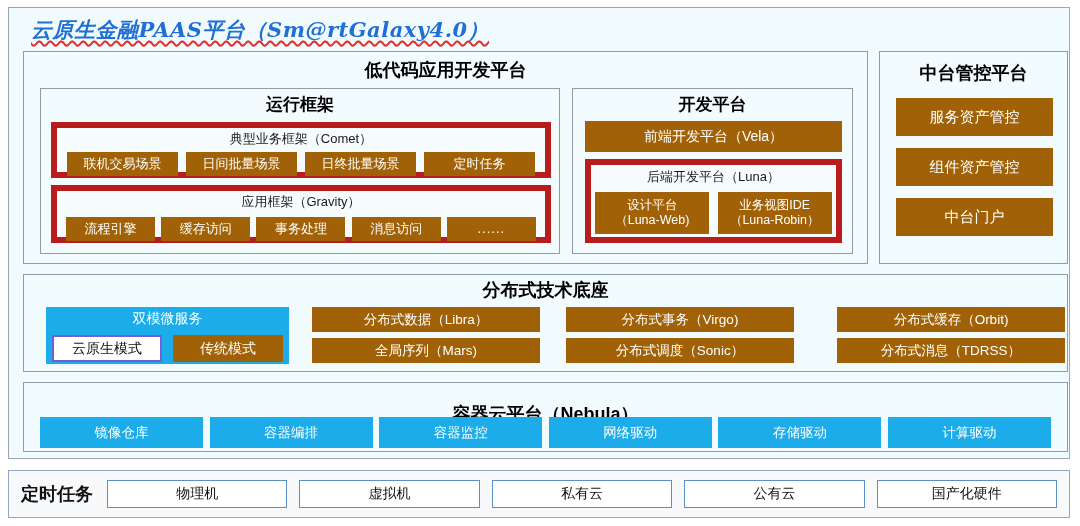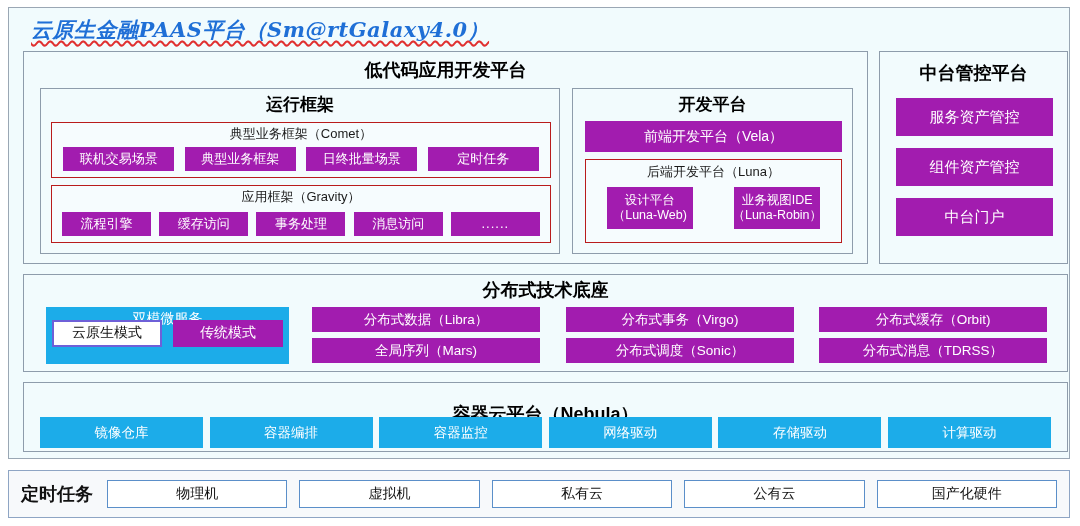--- a/index.html
+++ b/index.html
@@ -85,21 +85,21 @@
     height: 166px;
   }
   #runtime-panel > .panel-heading,
   #devplat-panel > .panel-heading {
     margin-top: 7px;
     font-size: 17px;
   }
 
   .subframe {
     box-sizing: border-box;
-    border: 1px solid #b91c1c;
+    border: 6px solid #b91c1c;
     background: #f6fcfe;
     position: absolute;
   }
   .subframe-title {
     text-align: center;
     font-size: 13px;
     color: #1a1a1a;
     margin-top: 4px;
     line-height: 1.15;
     white-space: nowrap;
@@ -116,21 +116,21 @@
     justify-content: space-around;
     align-items: center;
     padding: 0 6px;
     box-sizing: border-box;
   }
   #comet-frame .chip-row   { top: 24px; }
   #gravity-frame .chip-row { top: 26px; }
 
   
   .chip {
-    background: #a21caf;
+    background: #a16207;
     color: #ffffff;
     font-size: 13px;
     text-align: center;
     line-height: 1.15;
     padding: 4px 6px;
     box-sizing: border-box;
     white-space: nowrap;
     display: flex;
     align-items: center;
     justify-content: center;
@@ -157,21 +157,21 @@
   }
   #luna-frame .subframe-title { margin-top: 5px; font-size: 13px; }
   #luna-chip-row {
     position: absolute;
     top: 27px;
     left: 0; right: 0;
     display: flex;
     justify-content: space-around;
   }
   .chip.two-line {
-    width: 86px;
+    width: 114px;
     height: 42px;
     flex-direction: column;
     font-size: 12.5px;
     line-height: 1.2;
     padding: 2px;
   }
 
   
   #midplat-panel {
     left: 870px;
@@ -213,26 +213,25 @@
     background: #1cace9;
   }
   #dualmode-title {
     text-align: center;
     color: #ffffff;
     font-size: 14px;
     padding-top: 3px;
   }
   #dualmode-inner {
     position: absolute;
-    top: 13px;
+    top: 28px;
     left: 6px;
     right: 6px;
     display: flex;
     justify-content: space-between;
-    font-family: Liberation Serif, serif;
   }
   .chip.white-chip {
     background: #ffffff;
     color: #111111;
     border: 2px solid #6e60d8;
     width: 110px;
     height: 27px;
     font-size: 14px;
   }
   #dualmode-inner .chip.blue-chip {
@@ -248,21 +247,21 @@
     flex-direction: column;
     gap: 6px;
   }
   .dist-col .chip {
     width: 228px;
     height: 25px;
     font-size: 13.5px;
   }
   #dist-col-1 { left: 288px; }
   #dist-col-2 { left: 542px; }
-  #dist-col-3 { left: 795px; }
+  #dist-col-3 { left: 813px; }
 
   
   #container-panel {
     left: 14px;
     top: 374px;
     width: 1045px;
     height: 70px;
   }
   #container-panel > .panel-heading { margin-top: 22px; font-size: 18px; }
   #container-chips {
@@ -331,21 +330,21 @@
   <div class="panel" id="lowcode-panel">
     <div class="panel-heading">低代码应用开发平台</div>
 
     <div class="panel" id="runtime-panel">
       <div class="panel-heading">运行框架</div>
 
       <div class="subframe" id="comet-frame">
         <div class="subframe-title">典型业务框架（Comet）</div>
         <div class="chip-row">
           <div class="chip">联机交易场景</div>
-          <div class="chip">典型业务框架</div>
+          <div class="chip">日间批量场景</div>
           <div class="chip">日终批量场景</div>
           <div class="chip">定时任务</div>
         </div>
       </div>
 
       <div class="subframe" id="gravity-frame">
         <div class="subframe-title">应用框架（Gravity）</div>
         <div class="chip-row">
           <div class="chip">流程引擎</div>
           <div class="chip">缓存访问</div>

